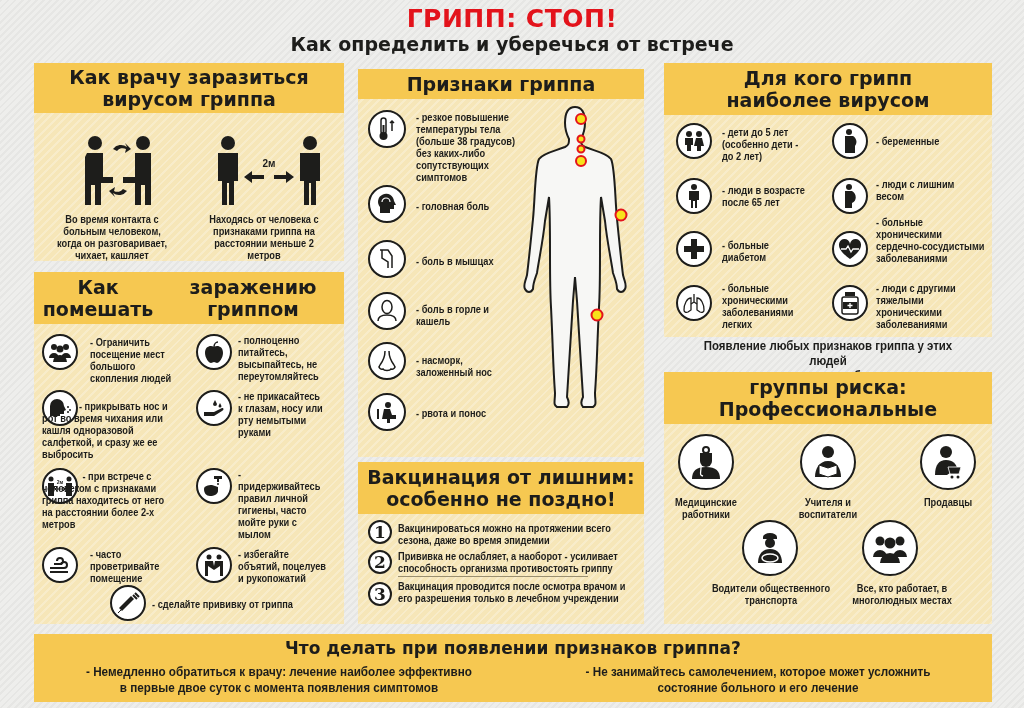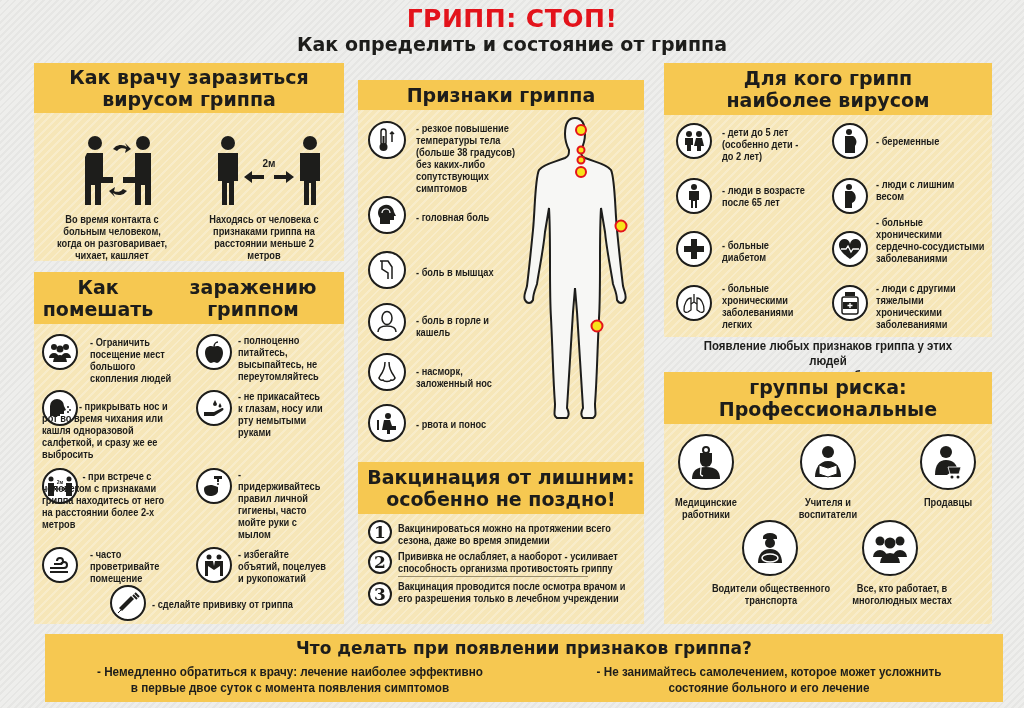--- a/index.html
+++ b/index.html
@@ -40,31 +40,30 @@
   }
   .txt.c { text-align: center; transform-origin: center top; }
   .num {
     position: absolute; width: 24px; height: 24px; border: 2px solid #1d1d1b; border-radius: 50%;
     background: #fff; font-family: "DejaVu Serif", serif; font-size: 17px; font-weight: bold;
     display: flex; align-items: center; justify-content: center; line-height: 1;
   }
   .bottom {
     position: absolute; left: 34px; top: 634px; width: 958px; height: 68px;
     background: #f6c851;
-    margin-left: 11px;
   }
   .bottom-head { position: absolute; left: 0; top: 4px; width: 100%; text-align: center; font-weight: bold; font-size: 17px; font-family: "DejaVu Sans", sans-serif; }
   .bottom-txt { position: absolute; font-weight: bold; font-size: 13px; line-height: 16px; text-align: center; transform: scaleX(0.9); transform-origin: center top; }
   svg { display: block; }
 </style>
 </head>
 <body>
 
 <div class="title">ГРИПП: СТОП!</div>
-<div class="subtitle">Как определить и состояние от гриппа</div>
+<div class="subtitle">Как определить и уберечься от встрече</div>
 
 <div class="panel" style="left:34px;top:63px;width:310px;height:198px;">
   <div class="panel-head" style="height:50px;flex-direction:column;">
     <span>Как врачу заразиться</span>
     <span>вирусом гриппа</span>
   </div>
   <div style="position:absolute;left:45px;top:72px;">
     <svg width="80" height="72" viewBox="0 0 80 72">
       <circle cx="16" cy="8" r="7" fill="#1d1d1b"></circle>
       <path d="M8 18h16v24h10v6H22v22h-6V50h-4v20H6V22z" fill="#1d1d1b"></path>
@@ -170,21 +169,21 @@
   <div class="icon-circle" style="left:76px;top:313px;width:36px;height:36px;">
     <svg width="24" height="24" viewBox="0 0 24 24">
         <path d="M4 20l12-12 3 3-12 12z" fill="#1d1d1b" transform="translate(-1,-3)"></path>
         <path d="M17 4l4 4M19 2l4 4" stroke="#1d1d1b" stroke-width="2"></path>
         <path d="M2 22l3-3" stroke="#1d1d1b" stroke-width="1"></path>
       </svg>
   </div>
   <div class="txt" style="left:118px;top:326px;width:190px;">- сделайте прививку от гриппа</div>
 </div>
 
-<div class="panel" style="left:358px;top:80px;width:286px;height:388px;">
+<div class="panel" style="left:358px;top:69px;width:286px;height:388px;">
   <div class="panel-head" style="height:30px;">Признаки гриппа</div>
 
   <div class="icon-circle" style="left:10px;top:41px;width:38px;height:38px;">
     <svg width="18" height="24" viewBox="0 0 18 24">
         <rect x="3" y="1" width="5" height="16" rx="2.5" fill="none" stroke="#1d1d1b" stroke-width="1.5"></rect>
         <circle cx="5.5" cy="19" r="4" fill="#1d1d1b"></circle>
         <rect x="4.5" y="8" width="2" height="10" fill="#1d1d1b"></rect>
         <path d="M14 4v10M12 6l2-2 2 2" stroke="#1d1d1b" stroke-width="1.5" fill="none"></path>
       </svg>
   </div>

